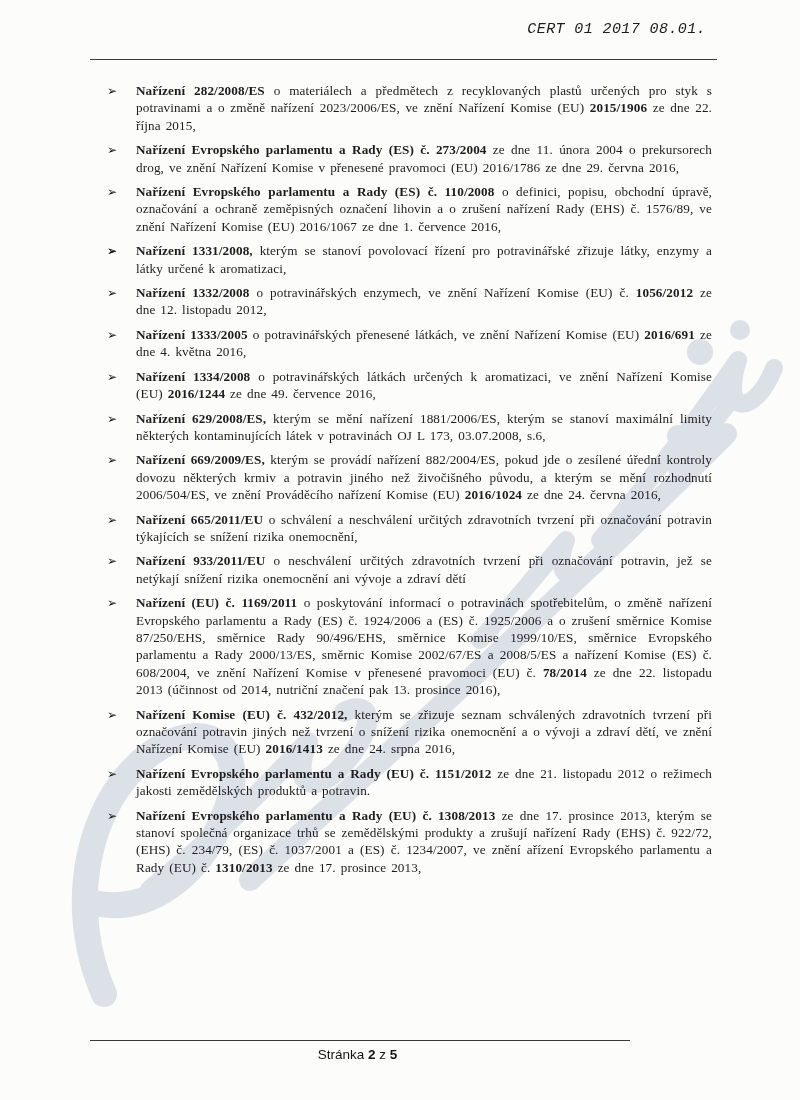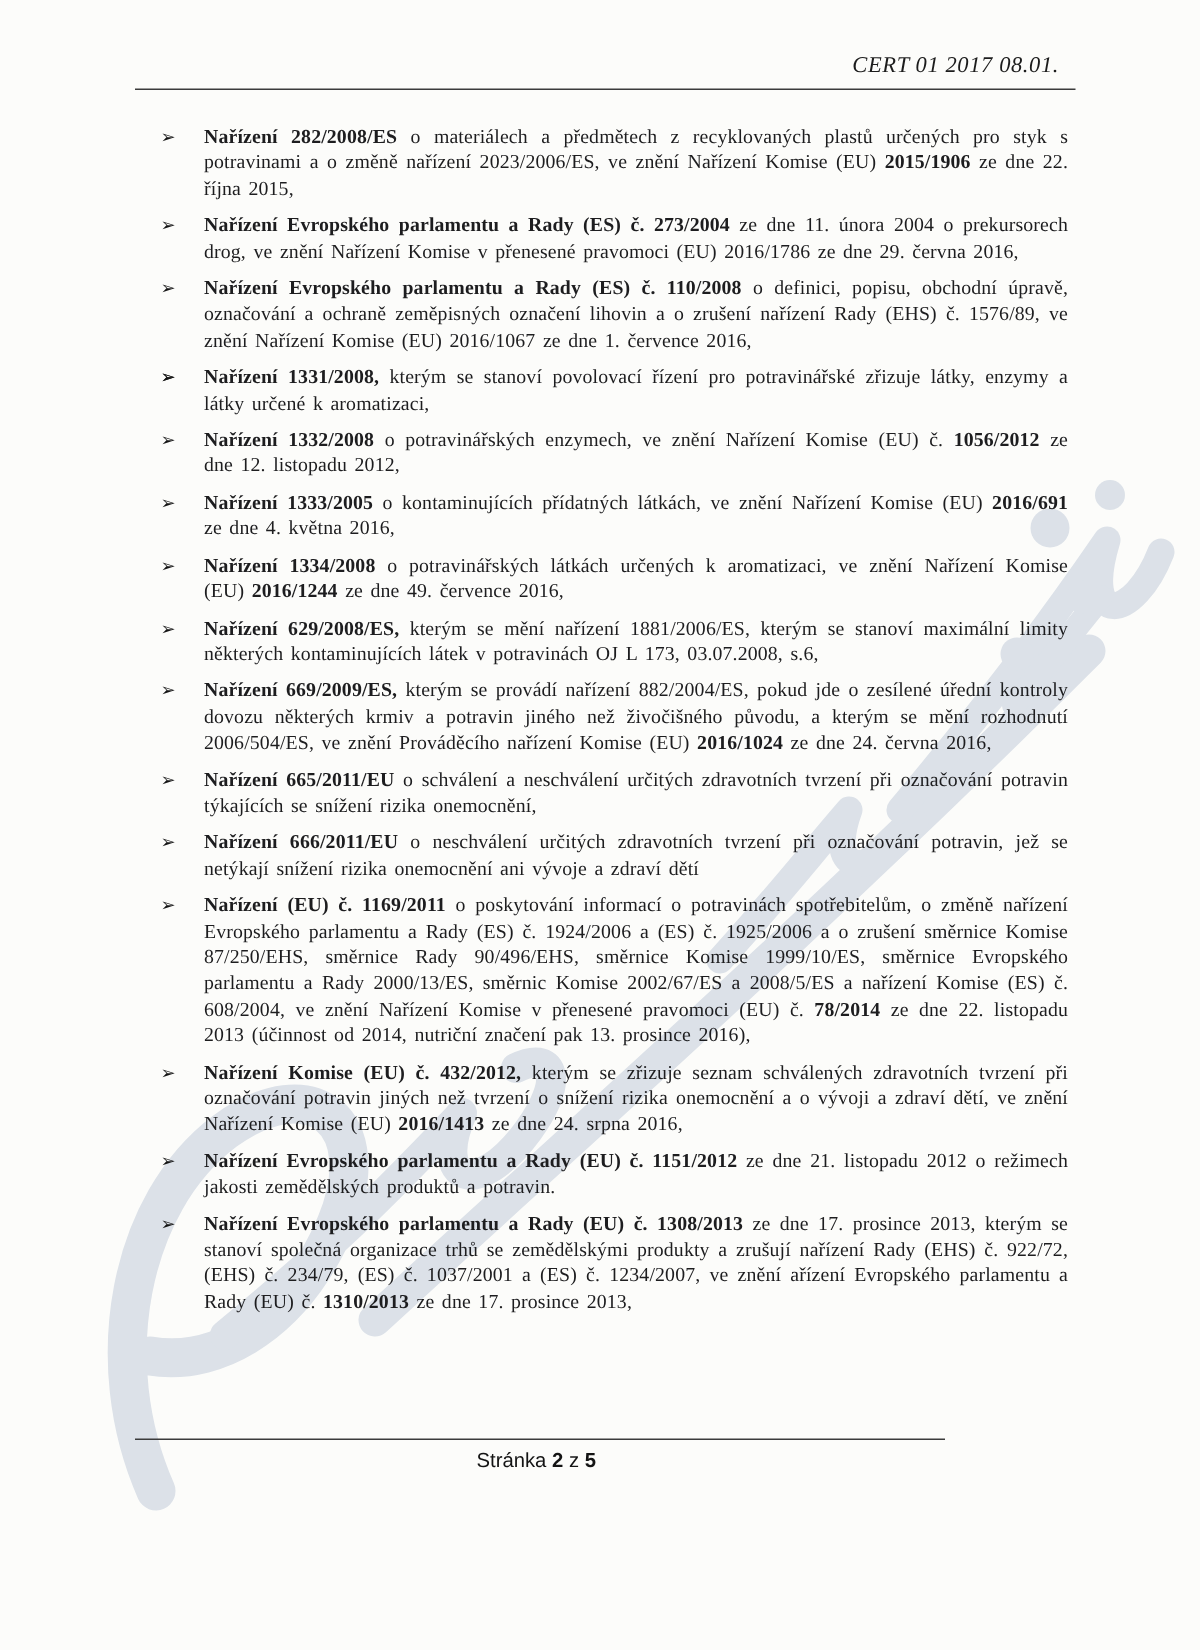--- a/index.html
+++ b/index.html
@@ -4,22 +4,22 @@
 <style>
   html,body { margin:0; padding:0; background:#ffffff; }
   .page {
     position:relative; width:800px; height:1100px;
     background:#fcfcfa;
     font-family:"Liberation Serif", serif;
     color:#1d1d1f;
     overflow:hidden;
   }
   .doc-code {
-    position:absolute; top:36px; right:94px;
-    font-family:Liberation Serif, serif;
+    position:absolute; top:21px; right:94px;
+    font-family:Liberation Mono, monospace;
     font-style:italic; font-size:15px; letter-spacing:0.4px;
     color:#1c1c1c; white-space:nowrap;margin-left:48px;
   }
   .header-rule {
     position:absolute; top:59px; left:90px; right:83px;
     border-top:1.7px solid #3b3b3b; height:0;
   }
   .list {
     position:absolute; top:82px; left:100px; width:612px;
   }
@@ -29,21 +29,21 @@
     font-size:13.2px; line-height:17.4px;
     word-spacing:1.6px; letter-spacing:0.1px;
   }
   .bullet {
     position:absolute; left:7px; top:1px;
     font-family:"DejaVu Sans", sans-serif;
     font-size:12px; line-height:16px; color:#141414;
   }
   .seg { font-weight:normal; }
   .seg-b { font-weight:bold; }
-  .footer { position:absolute; left:0; top:959px; width:715px; }
+  .footer { position:absolute; left:0; top:1040px; width:715px; }
   .footer-rule { margin:0 85px 0 90px; border-top:1.6px solid #3b3b3b; height:0; }
   .footer-text {
     margin-top:6px; text-align:center;
     font-family:"Liberation Sans", sans-serif;
     font-size:13.5px; color:#141414;
   }
   .watermark {
     position:absolute; left:0; top:0;
     pointer-events:none;
     mix-blend-mode:multiply;
@@ -74,26 +74,26 @@
   <div class="doc-code">CERT 01 2017 08.01.</div>
   <div class="header-rule"></div>
 
   <div class="list">
       <div class="list-item"><span class="bullet">➢</span><span class="item-text"><span class="seg seg-b">Nařízení 282/2008/ES</span><span class="seg"> o materiálech a předmětech z recyklovaných plastů určených pro styk s potravinami a o změně nařízení 2023/2006/ES, ve znění Nařízení Komise (EU) </span><span class="seg seg-b">2015/1906</span><span class="seg"> ze dne 22. října 2015,</span></span></div>
       <div class="list-item"><span class="bullet">➢</span><span class="item-text"><span class="seg seg-b">Nařízení Evropského parlamentu a Rady (ES) č. 273/2004</span><span class="seg"> ze dne 11. února 2004 o prekursorech drog, ve znění Nařízení Komise v přenesené pravomoci (EU) 2016/1786 ze dne 29. června 2016,</span></span></div>
       <div class="list-item"><span class="bullet">➢</span><span class="item-text"><span class="seg seg-b">Nařízení Evropského parlamentu a Rady (ES) č. 110/2008</span><span class="seg"> o definici, popisu, obchodní úpravě, označování a ochraně zeměpisných označení lihovin a o zrušení nařízení Rady (EHS) č. 1576/89, ve znění Nařízení Komise (EU) 2016/1067 ze dne 1. července 2016,</span></span></div>
       <div class="list-item"><span class="bullet">➢</span></div>
       <div class="list-item"><span class="bullet">➢</span><span class="item-text"><span class="seg seg-b">Nařízení 1331/2008,</span><span class="seg"> kterým se stanoví povolovací řízení pro potravinářské zřizuje látky, enzymy a látky určené k aromatizaci,</span></span></div>
       <div class="list-item"><span class="bullet">➢</span><span class="item-text"><span class="seg seg-b">Nařízení 1332/2008</span><span class="seg"> o potravinářských enzymech, ve znění Nařízení Komise (EU) č. </span><span class="seg seg-b">1056/2012</span><span class="seg"> ze dne 12. listopadu 2012,</span></span></div>
-      <div class="list-item"><span class="bullet">➢</span><span class="item-text"><span class="seg seg-b">Nařízení 1333/2005</span><span class="seg"> o kontaminujících přídatných látkách, ve znění Nařízení Komise (EU) </span><span class="seg seg-b">2016/691</span><span class="seg"> ze dne 4. května 2016,</span></span></div>
+      <div class="list-item"><span class="bullet">➢</span><span class="item-text"><span class="seg seg-b">Nařízení 1333/2005</span><span class="seg"> o potravinářských přenesené látkách, ve znění Nařízení Komise (EU) </span><span class="seg seg-b">2016/691</span><span class="seg"> ze dne 4. května 2016,</span></span></div>
       <div class="list-item"><span class="bullet">➢</span><span class="item-text"><span class="seg seg-b">Nařízení 1334/2008</span><span class="seg"> o potravinářských látkách určených k aromatizaci, ve znění Nařízení Komise (EU) </span><span class="seg seg-b">2016/1244</span><span class="seg"> ze dne 49. července 2016,</span></span></div>
       <div class="list-item"><span class="bullet">➢</span><span class="item-text"><span class="seg seg-b">Nařízení 629/2008/ES,</span><span class="seg"> kterým se mění nařízení 1881/2006/ES, kterým se stanoví maximální limity některých kontaminujících látek v potravinách OJ L 173, 03.07.2008, s.6,</span></span></div>
       <div class="list-item"><span class="bullet">➢</span><span class="item-text"><span class="seg seg-b">Nařízení 669/2009/ES,</span><span class="seg"> kterým se provádí nařízení 882/2004/ES, pokud jde o zesílené úřední kontroly dovozu některých krmiv a potravin jiného než živočišného původu, a kterým se mění rozhodnutí 2006/504/ES, ve znění Prováděcího nařízení Komise (EU) </span><span class="seg seg-b">2016/1024</span><span class="seg"> ze dne 24. června 2016,</span></span></div>
       <div class="list-item"><span class="bullet">➢</span><span class="item-text"><span class="seg seg-b">Nařízení 665/2011/EU</span><span class="seg"> o schválení a neschválení určitých zdravotních tvrzení při označování potravin týkajících se snížení rizika onemocnění,</span></span></div>
-      <div class="list-item"><span class="bullet">➢</span><span class="item-text"><span class="seg seg-b">Nařízení 666/2011/EU</span><span class="seg"> o neschválení určitých zdravotních tvrzení při označování potravin, jež se netýkají snížení rizika onemocnění ani vývoje a zdraví dětí</span></span></div>
+      <div class="list-item"><span class="bullet">➢</span><span class="item-text"><span class="seg seg-b">Nařízení 933/2011/EU</span><span class="seg"> o neschválení určitých zdravotních tvrzení při označování potravin, jež se netýkají snížení rizika onemocnění ani vývoje a zdraví dětí</span></span></div>
       <div class="list-item"><span class="bullet">➢</span><span class="item-text"><span class="seg seg-b">Nařízení (EU) č. 1169/2011</span><span class="seg"> o poskytování informací o potravinách spotřebitelům, o změně nařízení Evropského parlamentu a Rady (ES) č. 1924/2006 a (ES) č. 1925/2006 a o zrušení směrnice Komise 87/250/EHS, směrnice Rady 90/496/EHS, směrnice Komise 1999/10/ES, směrnice Evropského parlamentu a Rady 2000/13/ES, směrnic Komise 2002/67/ES a 2008/5/ES a nařízení Komise (ES) č. 608/2004, ve znění Nařízení Komise v přenesené pravomoci (EU) č. </span><span class="seg seg-b">78/2014</span><span class="seg"> ze dne 22. listopadu 2013 (účinnost od 2014, nutriční značení pak 13. prosince 2016),</span></span></div>
       <div class="list-item"><span class="bullet">➢</span><span class="item-text"><span class="seg seg-b">Nařízení Komise (EU) č. 432/2012,</span><span class="seg"> kterým se zřizuje seznam schválených zdravotních tvrzení při označování potravin jiných než tvrzení o snížení rizika onemocnění a o vývoji a zdraví dětí, ve znění Nařízení Komise (EU) </span><span class="seg seg-b">2016/1413</span><span class="seg"> ze dne 24. srpna 2016,</span></span></div>
       <div class="list-item"><span class="bullet">➢</span><span class="item-text"><span class="seg seg-b">Nařízení Evropského parlamentu a Rady (EU) č. 1151/2012</span><span class="seg"> ze dne 21. listopadu 2012 o režimech jakosti zemědělských produktů a potravin.</span></span></div>
       <div class="list-item"><span class="bullet">➢</span><span class="item-text"><span class="seg seg-b">Nařízení Evropského parlamentu a Rady (EU) č. 1308/2013</span><span class="seg"> ze dne 17. prosince 2013, kterým se stanoví společná organizace trhů se zemědělskými produkty a zrušují nařízení Rady (EHS) č. 922/72, (EHS) č. 234/79, (ES) č. 1037/2001 a (ES) č. 1234/2007, ve znění ařízení Evropského parlamentu a Rady (EU) č. </span><span class="seg seg-b">1310/2013</span><span class="seg"> ze dne 17. prosince 2013,</span></span></div>
     </div>
 
   <div class="footer">
     <div class="footer-rule"></div>
     <div class="footer-text"><span class="seg">Stránka </span><span class="seg seg-b">2</span><span class="seg"> z </span><span class="seg seg-b">5</span></div>
   </div>

